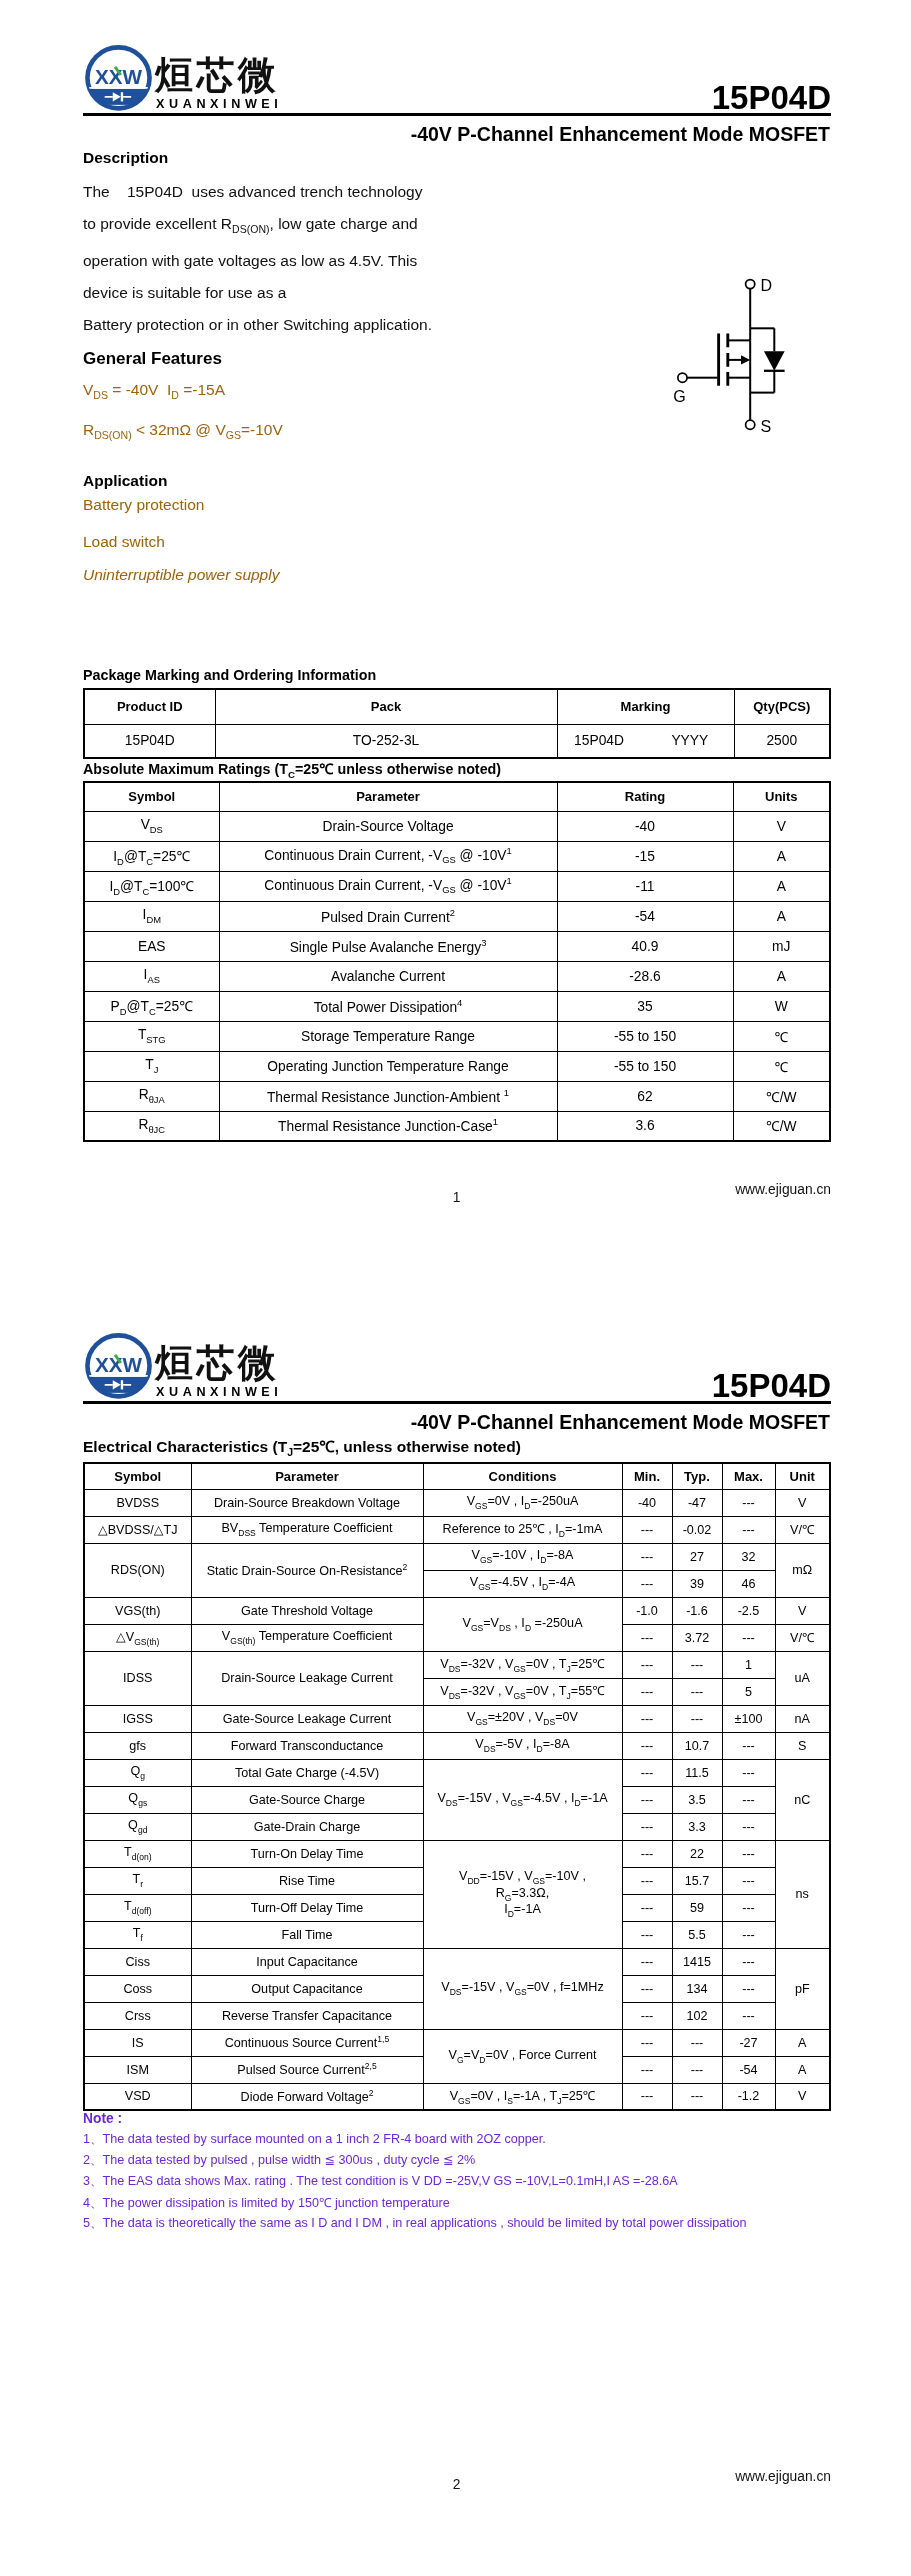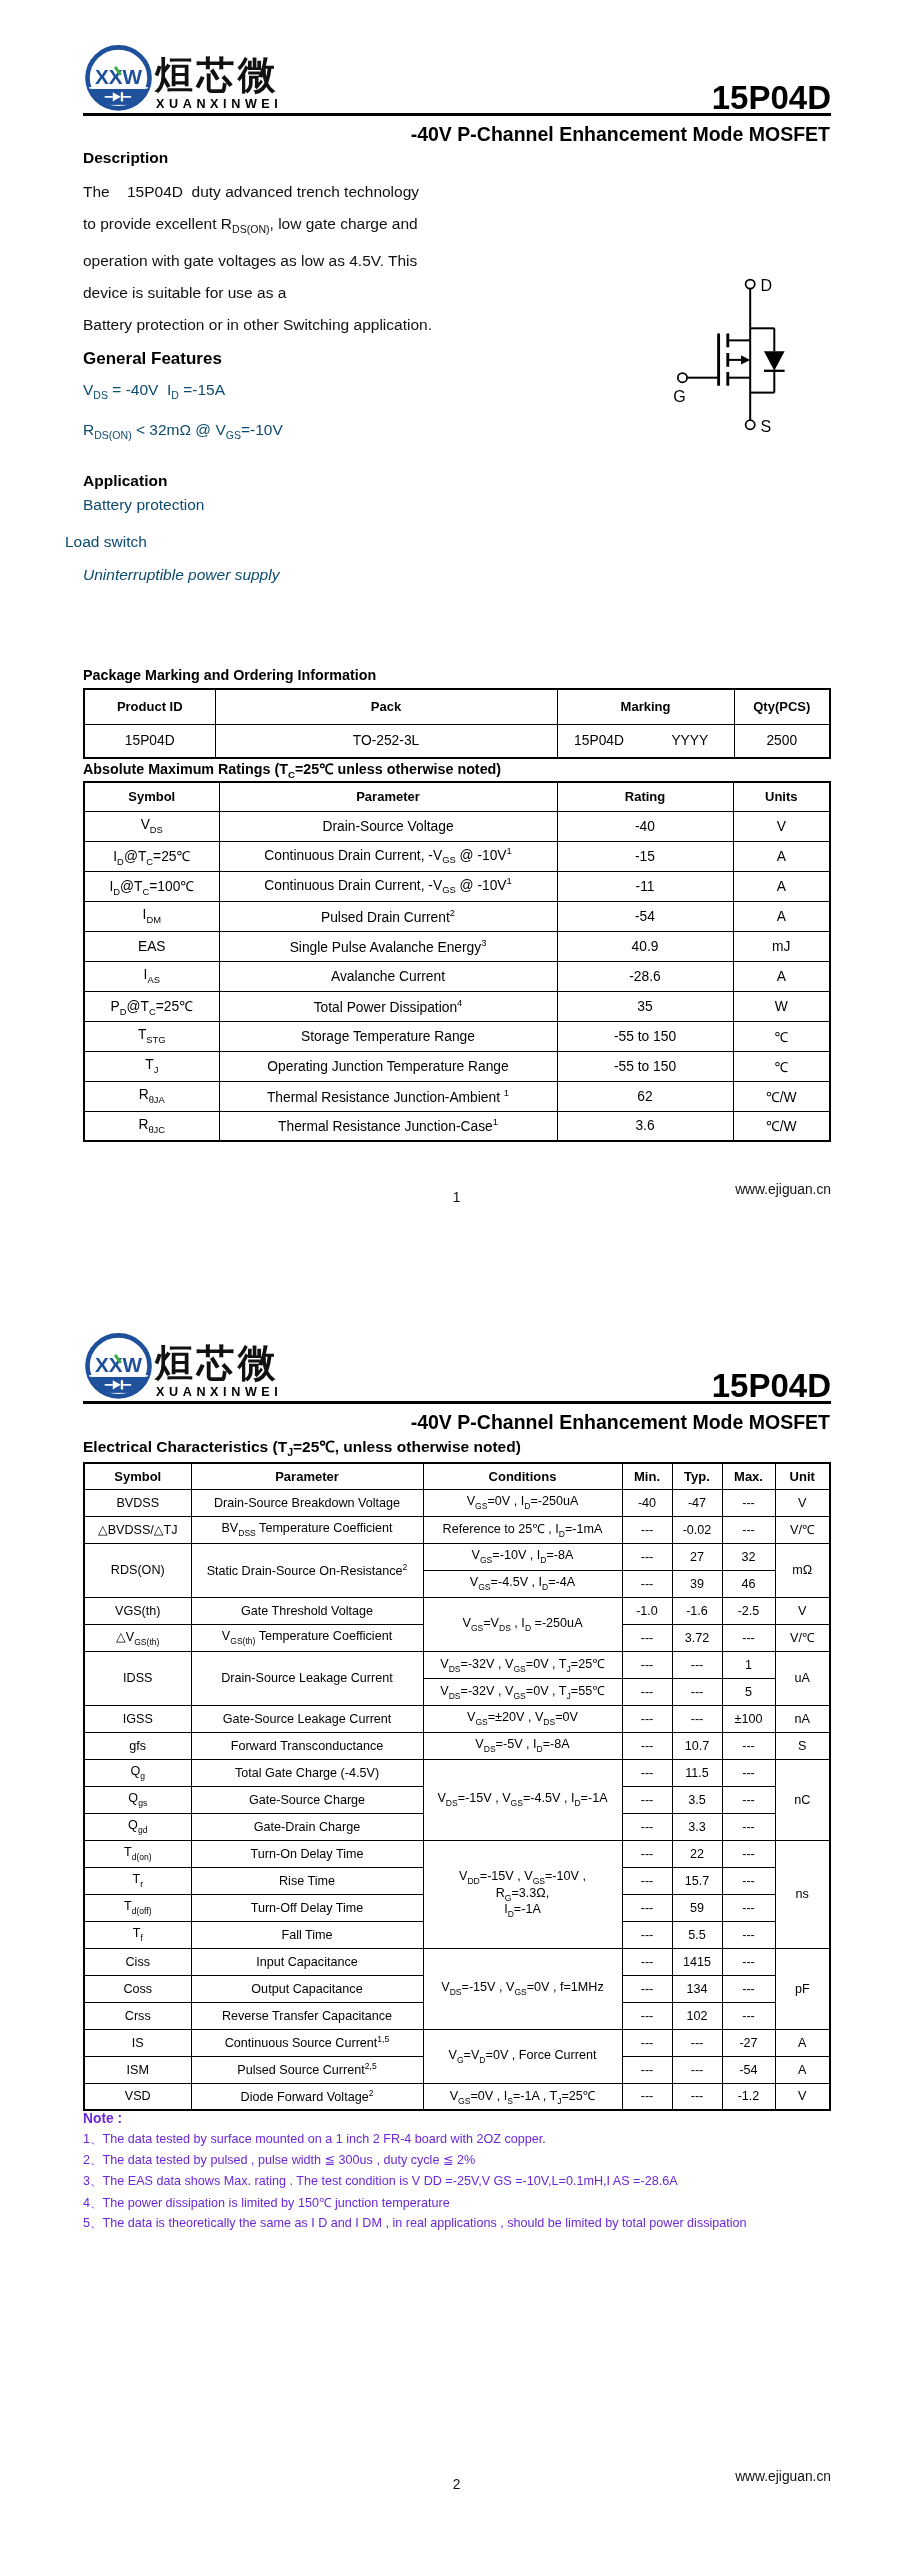--- a/index.html
+++ b/index.html
@@ -9,21 +9,21 @@
   .pre{white-space:pre-wrap;}
   
   .cn-name{font-size:38px;font-weight:bold;letter-spacing:3.4px;color:#111;line-height:1;}
   .en-name{font-size:12.6px;font-weight:bold;letter-spacing:4.6px;color:#000000;line-height:1;}
   .part-title{font-size:33px;font-weight:bold;line-height:1;text-align:right;}
   .rule{height:2.9px;background:#000;}
   .subtitle{font-size:19.5px;font-weight:bold;text-align:right;line-height:1;}
   
   .h-sec{font-size:15.5px;font-weight:bold;line-height:1.1;}
   .body-line{font-size:15.5px;line-height:32px;color:#111;}
-  .feat-line,.app-line{font-size:15.5px;color:#0c4a6e;line-height:1.2;}
+  .feat-line,.app-line{font-size:15.5px;color:#a16207;line-height:1.2;}
   sub{font-size:0.68em;}
   sup{font-size:0.68em;}
   
   table.tbl{position:absolute;border-collapse:collapse;table-layout:fixed;left:83px;width:748px;border:2.3px solid #000;}
   table.tbl th,table.tbl td{border:1.7px solid #000;text-align:center;vertical-align:middle;padding:0 2.3px;overflow:hidden;}
   table.tbl th{font-size:13px;font-weight:bold;}
   table.abs-tbl td{font-size:13.8px;}
   table.pkg-tbl td{font-size:13.8px;}
   table.elec-tbl td{font-size:12.6px;}
   table.elec-tbl th{font-size:13px;}
@@ -57,21 +57,21 @@
     </g>
   </svg>
   <div class="abs cn-name" style="left:155px;top:56px;">烜芯微</div>
   <div class="abs en-name" style="left:156px;top:98px;">XUANXINWEI</div>
   <div class="abs part-title" style="left:574px;top:81px;width:257px;">15P04D</div>
   <div class="abs rule" style="left:83px;top:113px;width:748px;"></div>
   <div class="abs subtitle" style="left:314px;top:125px;width:516px;">-40V P-Channel Enhancement Mode MOSFET</div>
 
   <div class="abs h-sec" style="left:83px;top:149px;">Description</div>
   <div class="abs" style="left:83px;top:176px;width:436px;">
-    <div class="body-line pre">The    15P04D  duty advanced trench technology</div>
+    <div class="body-line pre">The    15P04D  uses advanced trench technology</div>
     <div class="body-line pre">to provide excellent R<sub>DS(ON)</sub>, low gate charge and</div>
     <div class="body-line pre">operation with gate voltages as low as 4.5V. This</div>
     <div class="body-line pre">device is suitable for use as a</div>
     <div class="body-line pre">Battery protection or in other Switching application.</div>
   </div>
 
   <svg class="abs" style="left:648px;top:264px;" width="155" height="178" viewBox="0 0 270 310">
     <g stroke="#000" stroke-width="3.5" fill="none">
       <circle cx="178" cy="35" r="8" stroke-width="3"></circle>
       <line x1="178" y1="43" x2="178" y2="133"></line>
@@ -100,21 +100,21 @@
     <text x="44" y="240" font-size="28" fill="#000" font-family="Liberation Sans,sans-serif">G</text>
     <text x="196" y="292" font-size="28" fill="#000" font-family="Liberation Sans,sans-serif">S</text>
   </svg>
 
   <div class="abs h-sec" style="left:83px;top:350px;font-size:17px;">General Features</div>
   <div class="abs feat-line pre" style="left:83px;top:381px;">V<sub>DS</sub> = -40V  I<sub>D</sub> =-15A</div>
   <div class="abs feat-line pre" style="left:83px;top:421px;">R<sub>DS(ON)</sub> &lt; 32mΩ @ V<sub>GS</sub>=-10V</div>
 
   <div class="abs h-sec" style="left:83px;top:472px;">Application</div>
   <div class="abs app-line" style="left:83px;top:496px;">Battery protection</div>
-  <div class="abs app-line" style="left:65px;top:533px;">Load switch</div>
+  <div class="abs app-line" style="left:83px;top:533px;">Load switch</div>
   <div class="abs app-line" style="left:83px;top:566px;font-style:italic;">Uninterruptible power supply</div>
 
   <div class="abs h-sec" style="left:83px;top:668px;font-size:14.3px;">Package Marking and Ordering Information</div>
   <table class="tbl pkg-tbl" style="top:688px;">
     <colgroup>
         <col style="width:131px">
         <col style="width:342px">
         <col style="width:177px">
         <col>
       </colgroup>

